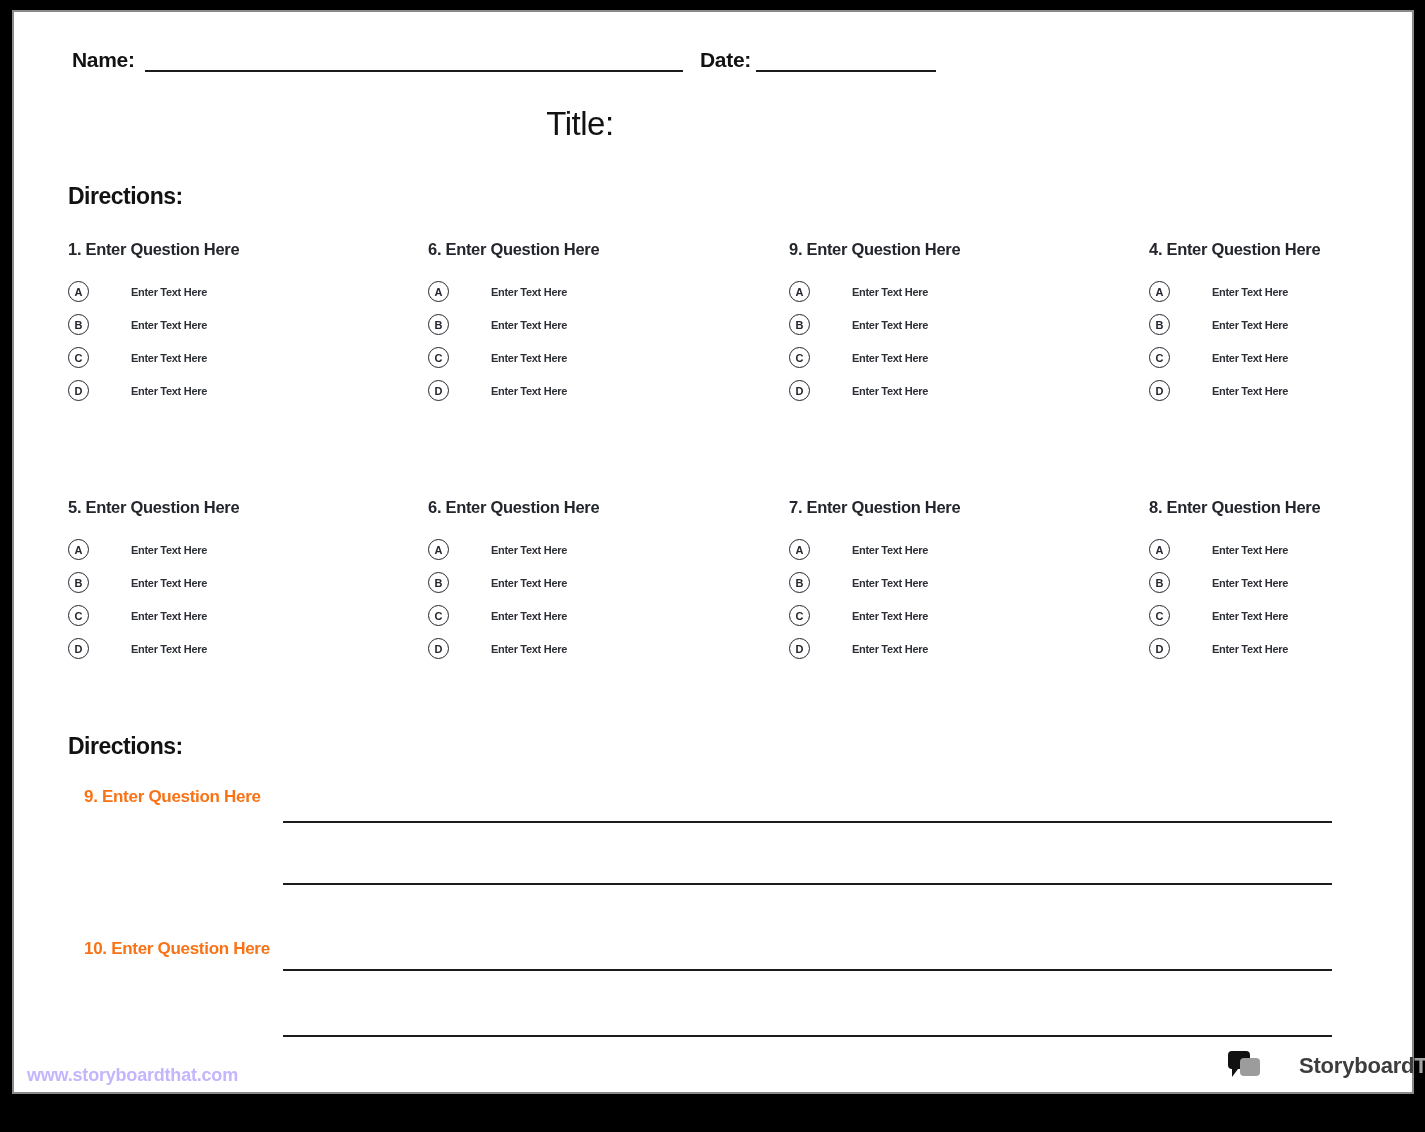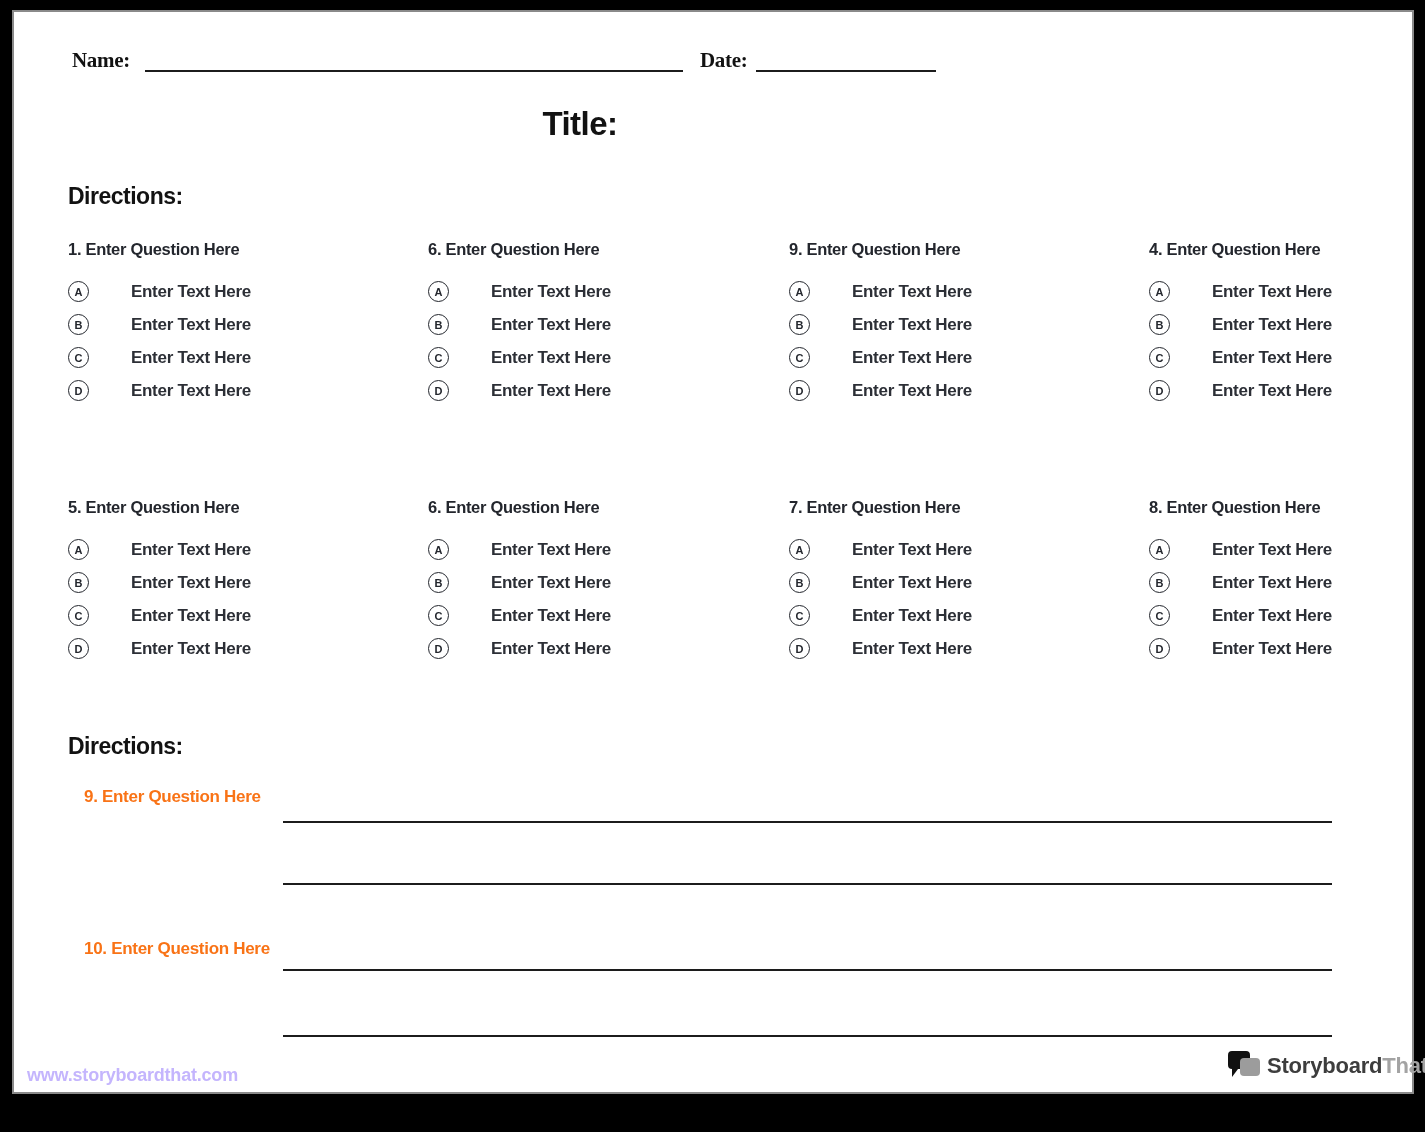--- a/index.html
+++ b/index.html
@@ -20,48 +20,48 @@
     font-family:"Liberation Sans", sans-serif;
     overflow:hidden;
   }
   .page{
     position:absolute;left:12px;top:10px;width:1402px;height:1084px;
     background:var(--page-bg);
     border:2px solid var(--page-border);
   }
   .abs{position:absolute;}
   
-  .field-label{font-weight:bold;font-size:21px;color:var(--heading);letter-spacing:-0.3px;font-family:Liberation Serif, serif;}
+  .field-label{font-weight:bold;font-size:21px;color:var(--heading);letter-spacing:-0.3px;}
   .write-line{height:0;border-top:2px solid var(--line);}
   .title{
     left:12px;top:105px;width:1136px;text-align:center;
-    font-weight:bold;font-size:33px;color:var(--heading);letter-spacing:-0.5px;
+    font-weight:normal;font-size:33px;color:var(--heading);letter-spacing:-0.5px;
   }
   .directions{
     font-weight:bold;font-size:23px;color:var(--heading);letter-spacing:-0.5px;margin-top:20px;
   }
   
   .mcq{position:absolute;width:300px;}
   .qlabel{font-weight:bold;font-size:16.5px;line-height:21px;color:#23262d;letter-spacing:-0.3px;}
   .opts{margin-top:15px;}
   .opt{display:flex;align-items:center;height:33px;}
   .bubble{
     width:21px;height:21px;border:1.6px solid #23262d;border-radius:50%;
     display:flex;align-items:center;justify-content:center;
     font-size:11px;font-weight:bold;color:#23262d;flex:none;background:transparent;
   }
-  .otext{margin-left:42px;font-weight:bold;font-size:17px;color:#2c2f36;letter-spacing:-0.3px;}
+  .otext{margin-left:42px;font-weight:bold;font-size:11px;color:#2c2f36;letter-spacing:-0.3px;}
   
   .essay-label{font-weight:bold;font-size:17px;color:#f97316;letter-spacing:-0.3px;}
   .answer-line{width:1049px;height:0;border-top:2px solid var(--line);}
   
   .site-url{font-weight:bold;font-size:18px;color:#c4b5fd;letter-spacing:-0.2px;}
   .logo{display:flex;align-items:center;gap:6px;}
   .logo-text{font-size:22px;font-weight:bold;letter-spacing:-0.2px;line-height:30px;}
-  .logo-text .lt1{color:var(--logo-dark);}
+  .logo-text .lt1{color:var(--logo-dark);margin-left:32px;}
   .logo-text .lt2{color:var(--logo-light);}
 </style>
 </head>
 <body>
 
 <div class="page"></div>
 
 <div class="abs field-label" style="left:72px;top:48px">Name:</div>
 <div class="abs write-line" style="left:145px;top:70px;width:538px"></div>
 <div class="abs field-label" style="left:700px;top:48px">Date:</div>

